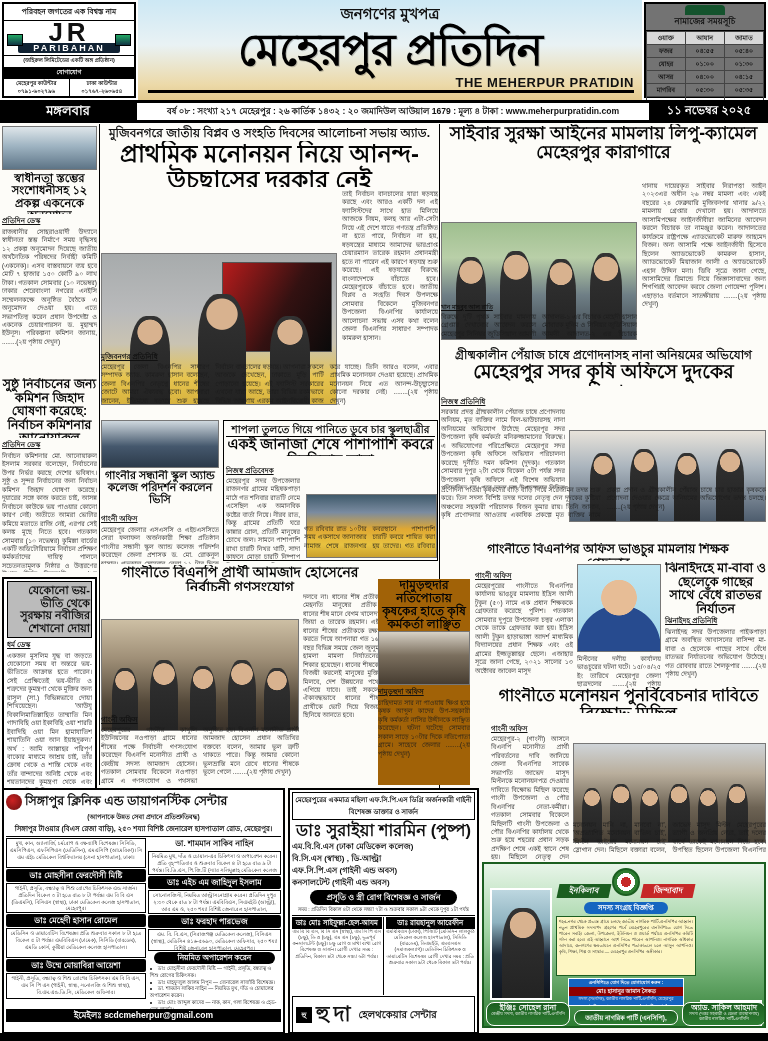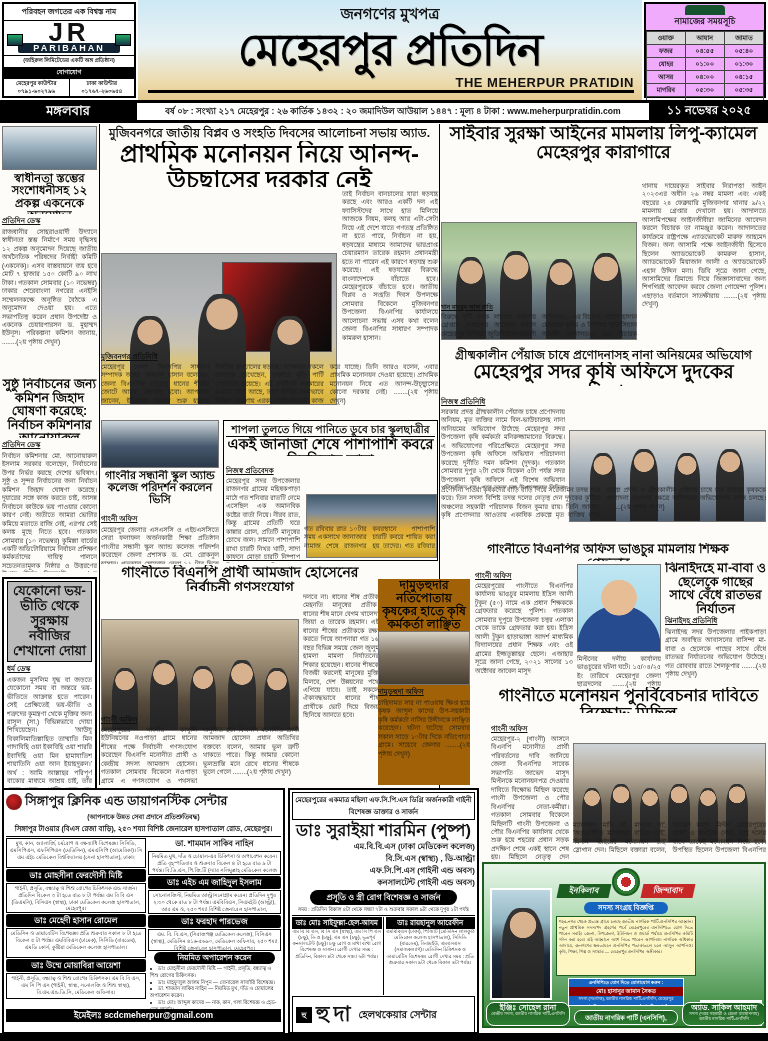--- a/index.html
+++ b/index.html
@@ -17,21 +17,21 @@
 .jr-note{font-size:5.5px;border-top:1px solid #000;margin-top:2px;padding:1px}
 .jr-contact{background:#000;color:#fff;font-size:6px;margin-top:1px}
 .jr-counters{display:flex;border-top:1px solid #000}
 .jr-counters>div{flex:1;font-size:5.5px;padding:1px;border-right:1px solid #000}
 .jr-counters>div:last-child{border-right:none}
 .m-center{left:138px;top:0;width:504px;height:100px;background:linear-gradient(180deg,#cde8f4 0%,#e9f2f4 45%,#ecd9a8 85%,#e2c98e 100%);text-align:center}
 .motto{font-size:15px;font-weight:bold;padding-top:2px}
 .np-title{font-size:44px;font-weight:bold;letter-spacing:-1px;line-height:46px;color:#000;text-shadow:1px 1px 0 #0003}
 .np-title-en{position:absolute;right:8px;bottom:10px;font-size:13px;font-weight:bold;letter-spacing:.5px}
 .np-rule{position:absolute;left:10px;right:8px;bottom:7px;height:3px;background:#000}
-.prayer{left:644px;top:2px;width:122px;height:96px;border:2px solid #000;background:#f0abfc}
+.prayer{left:644px;top:2px;width:122px;height:96px;border:2px solid #000;background:#737373}
 .mosque{width:40px;height:10px;margin:1px auto 0;background:radial-gradient(circle at 50% 100%,#14532d 0 5px,transparent 5px),linear-gradient(#14532d,#14532d);border-radius:4px 4px 0 0}
 .prayer-title{font-size:8.5px;font-weight:bold;text-align:center;border-bottom:1px solid #000;padding-bottom:1px}
 .prayer table{width:100%;border-collapse:collapse}
 .prayer td{border:1px solid #444;font-size:6.3px;text-align:center;padding:.5px 0;font-weight:bold}
 .prayer tr.hd td{background:#d8d8d8}
 
 .dateline{left:0;top:100px;width:768px;height:23px;background:#000;display:flex;align-items:center}
 .dl-day{width:136px;text-align:center;color:#fff;font-weight:bold;font-size:13px}
 .dl-mid{flex:1;background:#fff;border:1px solid #000;margin:2px 0;height:19px;display:flex;align-items:center;justify-content:center;font-size:8.6px;font-weight:bold}
 .dl-date{width:118px;text-align:center;color:#fff;font-weight:bold;font-size:11.5px}
@@ -54,29 +54,29 @@
 .ph-visit{background:linear-gradient(180deg,#cfd8de 0%,#45586d 55%,#2c3a4a 100%)}
 .ph-funeral{background:linear-gradient(180deg,#3f5a6b 0%,#7a8ba0 28%,#e0a832 55%,#e8c23f 80%,#caa12e 100%)}
 .ph-dudok{background:linear-gradient(180deg,#e8e3da 0%,#aab4bd 40%,#4e5d6e 100%)}
 .ph-crowd{background:linear-gradient(180deg,#cdbfa4 0%,#9f8f77 35%,#54493a 75%,#3a322a 100%)}
 .ph-portrait{background:radial-gradient(circle at 50% 38%,#e7bd96 0 26%,transparent 27%),radial-gradient(circle at 50% 95%,#274b8f 0 45%,transparent 46%),linear-gradient(#bfe6f2,#9fd4e8)}
 .ph-hand{background:linear-gradient(180deg,#d8d2c6 0%,#7b6f5e 45%,#463c30 100%)}
 .ph-protest{background:linear-gradient(180deg,#cfd4d8 0%,#b9ae9c 30%,#6d6354 65%,#494136 100%)}
 
 .hl-sb{font-size:11.5px}
 .dua-box{border:2px solid #000;background:#fff;padding:2px 3px}
-.dua-head{background:#bbb;border:1px solid #000;font-size:13px;font-weight:bold;text-align:center;line-height:1.15;padding:2px 1px}
+.dua-head{background:#bbb;border:1px solid #000;font-size:11px;font-weight:bold;text-align:right;line-height:1.15;padding:2px 1px}
 
 .ad{border:2px solid #000;background:#fff}
 .blackbar{background:#000;color:#fff;font-weight:bold;text-align:center}
 .docname{font-size:8px;font-weight:bold;text-align:center;overflow:hidden}
 .docname.inv{background:#000;color:#fff;border-radius:2px}
 .docdet{font-size:5.2px;line-height:1.3;border:1px solid #000;padding:1px 2px;margin:1px 0;text-align:center;overflow:hidden}
 .pill{background:#000;color:#fff;border-radius:8px;font-weight:bold;text-align:center}
-.huda-cred{font-size:8px;font-weight:bold;text-align:right;line-height:1.5}
+.huda-cred{font-size:8px;font-weight:bold;text-align:left;line-height:1.5}
 .ncp{background:linear-gradient(180deg,#e8f5e9 0%,#a5d6a7 40%,#2e7d32 100%);border:2px solid #1b5e20;overflow:hidden}
 .ribbon{position:absolute;color:#fff;font-weight:bold;font-size:8px;text-align:center;line-height:14px;transform:skewX(-12deg)}
 .nameplate{position:absolute;background:linear-gradient(#1b5e20,#2e7d32);color:#fff;border:1px solid #fff;border-radius:8px;text-align:center;overflow:hidden}
 .nameplate .nm{font-size:7.5px;font-weight:bold;line-height:1.2}
 .nameplate .ns{font-size:4.2px;line-height:1.1}
 </style>
 </head>
 <body>
 
 <div class="page">
@@ -144,21 +144,21 @@
               <td>০৭:০০</td>
               <td>০৭:১৫</td>
             </tr>
       </tbody>
         </table>
     </div>
   </header>
 
   <div class="abs dateline">
     <div class="dl-day">মঙ্গলবার</div>
-    <div class="dl-mid">বর্ষ ০৮ : সংখ্যা ২১৭ মেহেরপুর : ২৬ কার্তিক ১৪৩২ : ২০ জমাদিউল আউয়াল ১৪৪৭ : মূল্য ৪ টাকা : www.meherpurpratidin.com</div>
+    <div class="dl-mid">বর্ষ ০৮ : সংখ্যা ২১৭ মেহেরপুর : ২৬ কার্তিক ১৪৩২ : ২০ জমাদিউল আউয়াল 1679 : মূল্য ৪ টাকা : www.meherpurpratidin.com</div>
     <div class="dl-date">১১ নভেম্বর ২০২৫</div>
   </div>
 
   <main class="abs" style="left:0;top:124px;width:768px;height:738px">
     <div class="abs vrule" style="left:99px;top:0;height:661px"></div>
     <div class="abs vrule" style="left:439px;top:0;height:738px"></div>
 
     <aside class="abs" style="left:2px;top:2px;width:95px;height:659px">
       <div class="ph ph-meeting" style="width:95px;height:44px"></div>
       <div class="hl hl-sb" style="height:42px;margin-top:2px">স্বাধীনতা স্তম্ভের সংশোধনীসহ ১২ প্রকল্প একনেকে অনুমোদন</div>

